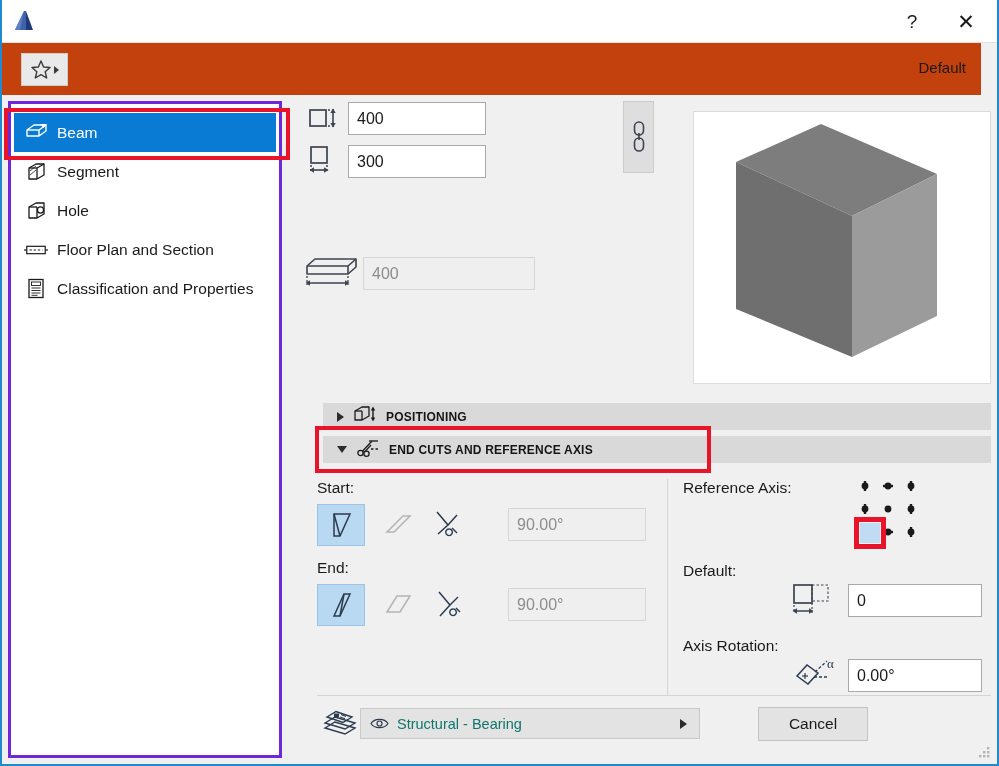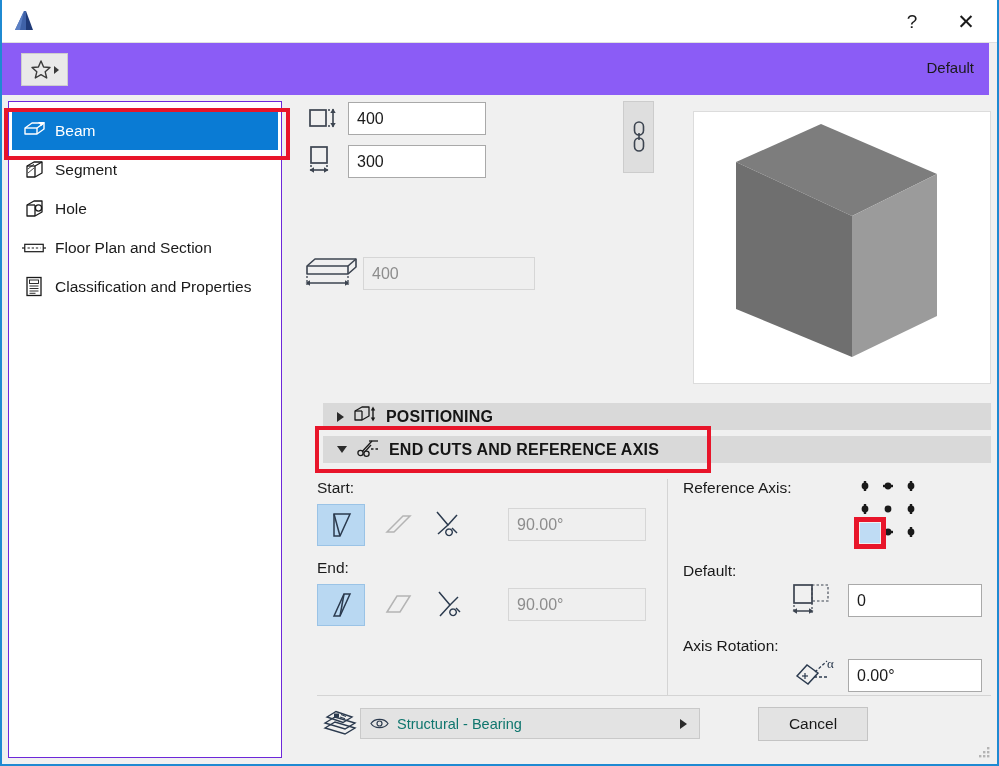--- a/index.html
+++ b/index.html
@@ -32,22 +32,22 @@
   .tb-btn {
     position: absolute; top: 0; height: 43px; width: 46px;
     display: flex; align-items: center; justify-content: center;
     color: #1a1a1a;
   }
   #help-btn { right: 62px; font-size: 19px; }
   #close-btn { right: 8px; font-size: 21px; font-weight: 300; }
 
   
   #toolbar {
-    position: absolute; left: 0; top: 43px; right: 8px; height: 52px;
-    background: #8b5cf6;
+    position: absolute; left: 0; top: 43px; right: 16px; height: 52px;
+    background: #c2410c;
   }
   #favorites-btn {
     position: absolute; left: 19px; top: 10px;
     width: 47px; height: 33px;
     background: #e9e9e9; border: 1px solid #cdcdcd;
     display: flex; align-items: center; justify-content: center; gap: 2px;
   }
   #fav-caret {
     width: 0; height: 0;
     border-left: 5px solid #3a3a3a;
@@ -58,21 +58,21 @@
   #default-label {
     position: absolute; right: 15px; top: 16px;
     font-size: 15px; color: #1a1a1a;
   }
 
   
   #sidebar {
     position: absolute; left: 6px; top: 101px;
     width: 274px; height: 657px;
     background: #ffffff;
-    border: 1px solid #6d28d9;
+    border: 3px solid #6d28d9;
     padding-top: 9px;
   }
   .side-item {
     position: relative;
     height: 39px; margin: 0 3px;
     display: flex; align-items: center;
     padding-left: 10px;
     font-size: 15.5px; color: #1a1a1a;
   }
   .side-item.selected { background: #0a7bd4; color: #ffffff; }
@@ -128,21 +128,21 @@
     width: 298px; height: 273px;
     background: #ffffff; border: 1px solid #dcdcdc;
   }
 
   
   .sect-head {
     position: absolute; left: 20px; right: 0;
     height: 27px; background: #d9d9d9;
     display: flex; align-items: center; gap: 9px;
     padding-left: 14px;
-    font-size: 16px; font-weight: bold; color: #151515;
+    font-size: 12px; font-weight: bold; color: #151515;
     letter-spacing: .2px;
   }
   #sect-positioning { top: 302px; }
   #sect-endcuts { top: 335px; }
   .tri-right {
     width: 0; height: 0; flex: none;
     border-left: 7px solid #2b2b2b;
     border-top: 5px solid transparent;
     border-bottom: 5px solid transparent;
   }

